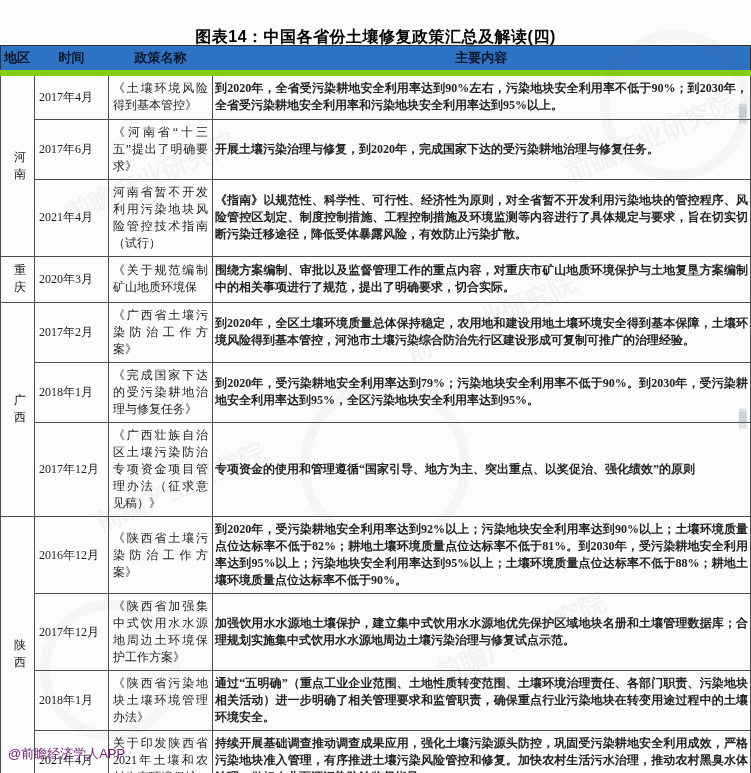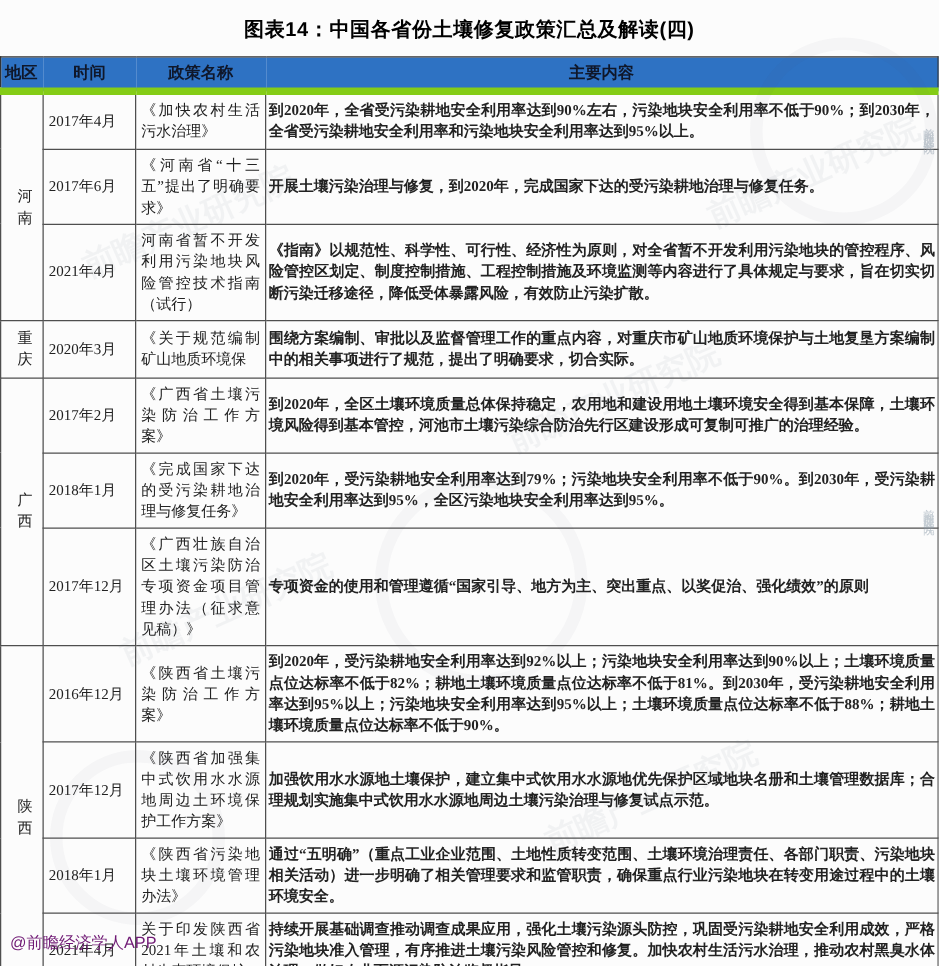--- a/index.html
+++ b/index.html
@@ -5,21 +5,21 @@
   html,body{margin:0;padding:0;}
   body{
     width:751px;height:773px;
     background:#fcfcfc;
     font-family:"Liberation Serif",serif;
     color:#222;
     position:relative;
     overflow:hidden;
   }
   .page-title{
-    margin:3px;
+    margin:16px;
     padding-top:11px;
     text-align:center;
     font-family:"Liberation Sans",sans-serif;
     font-weight:bold;
     font-size:16px;
     color:#000;
     letter-spacing:.5px;
   }
   table.policy-table{
     position:absolute;
@@ -133,21 +133,21 @@
       <th>时间</th>
       <th>政策名称</th>
       <th>主要内容</th>
     </tr>
   </thead>
   <tbody>
 
     <tr style="height:46px;">
       <td class="region" rowspan="3">河南</td>
       <td class="date">2017年4月</td>
-      <td class="policy">《加快农村生活污水治理》</td>
+      <td class="policy">《土壤环境风险得到基本管控》</td>
       <td class="content">到2020年，全省受污染耕地安全利用率达到90%左右，污染地块安全利用率不低于90%；到2030年，全省受污染耕地安全利用率和污染地块安全利用率达到95%以上。</td>
     </tr>
     <tr style="height:56px;">
       <td class="date">2017年6月</td>
       <td class="policy">《河南省“十三五”提出了明确要求》</td>
       <td class="content">开展土壤污染治理与修复，到2020年，完成国家下达的受污染耕地治理与修复任务。</td>
     </tr>
     <tr style="height:62px;">
       <td class="date">2021年4月</td>
       <td class="policy">河南省暂不开发利用污染地块风险管控技术指南（试行）</td>

